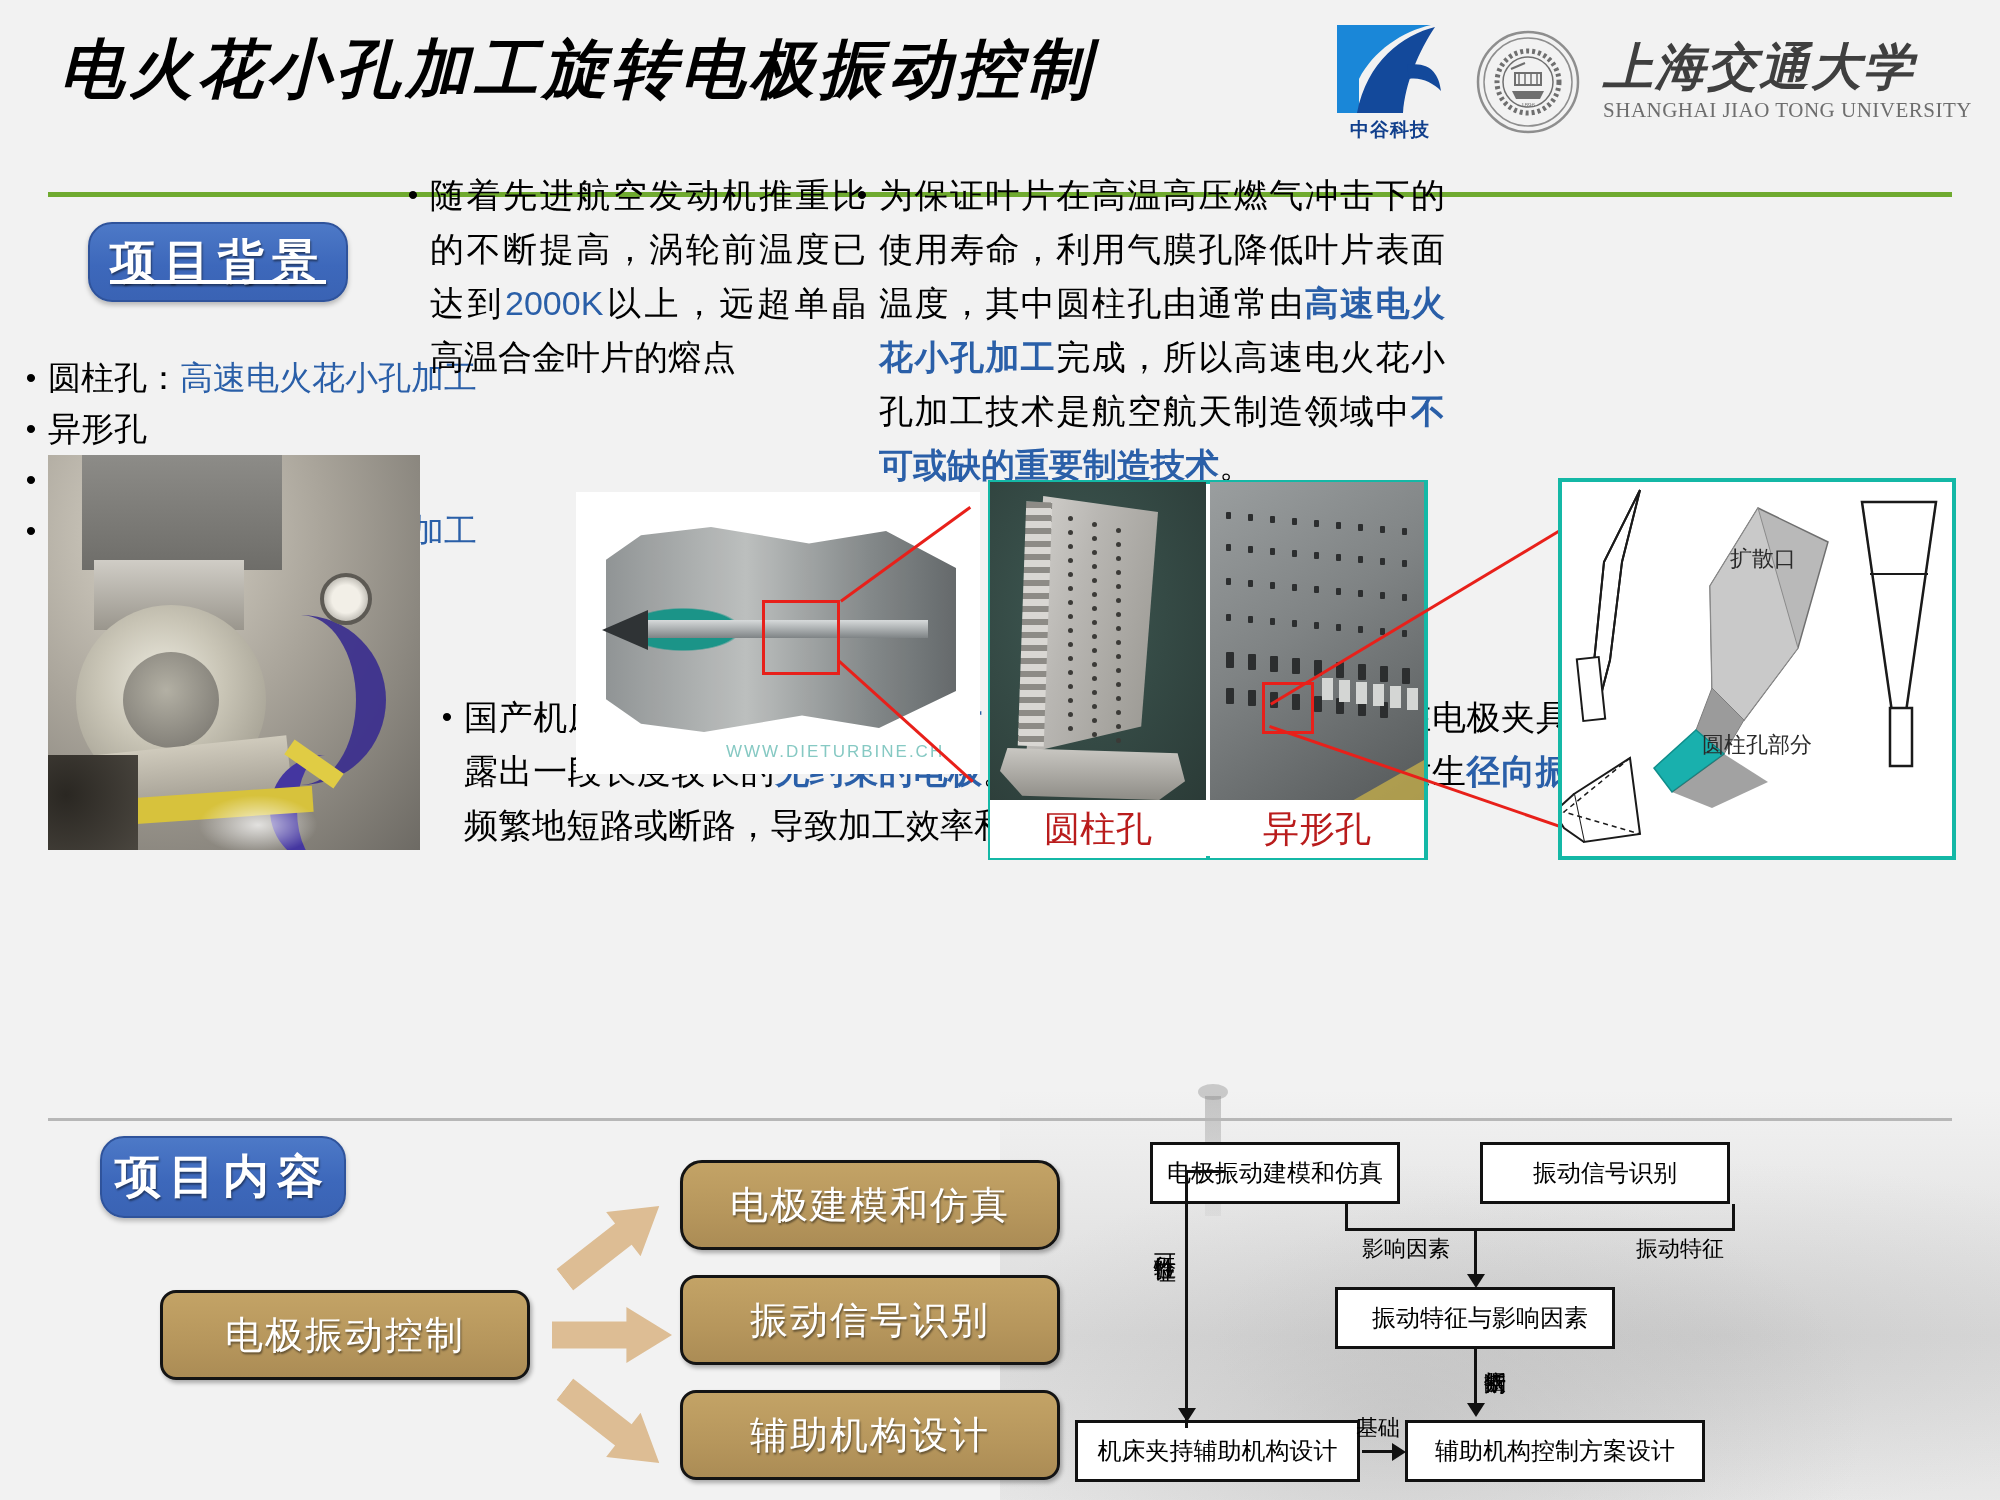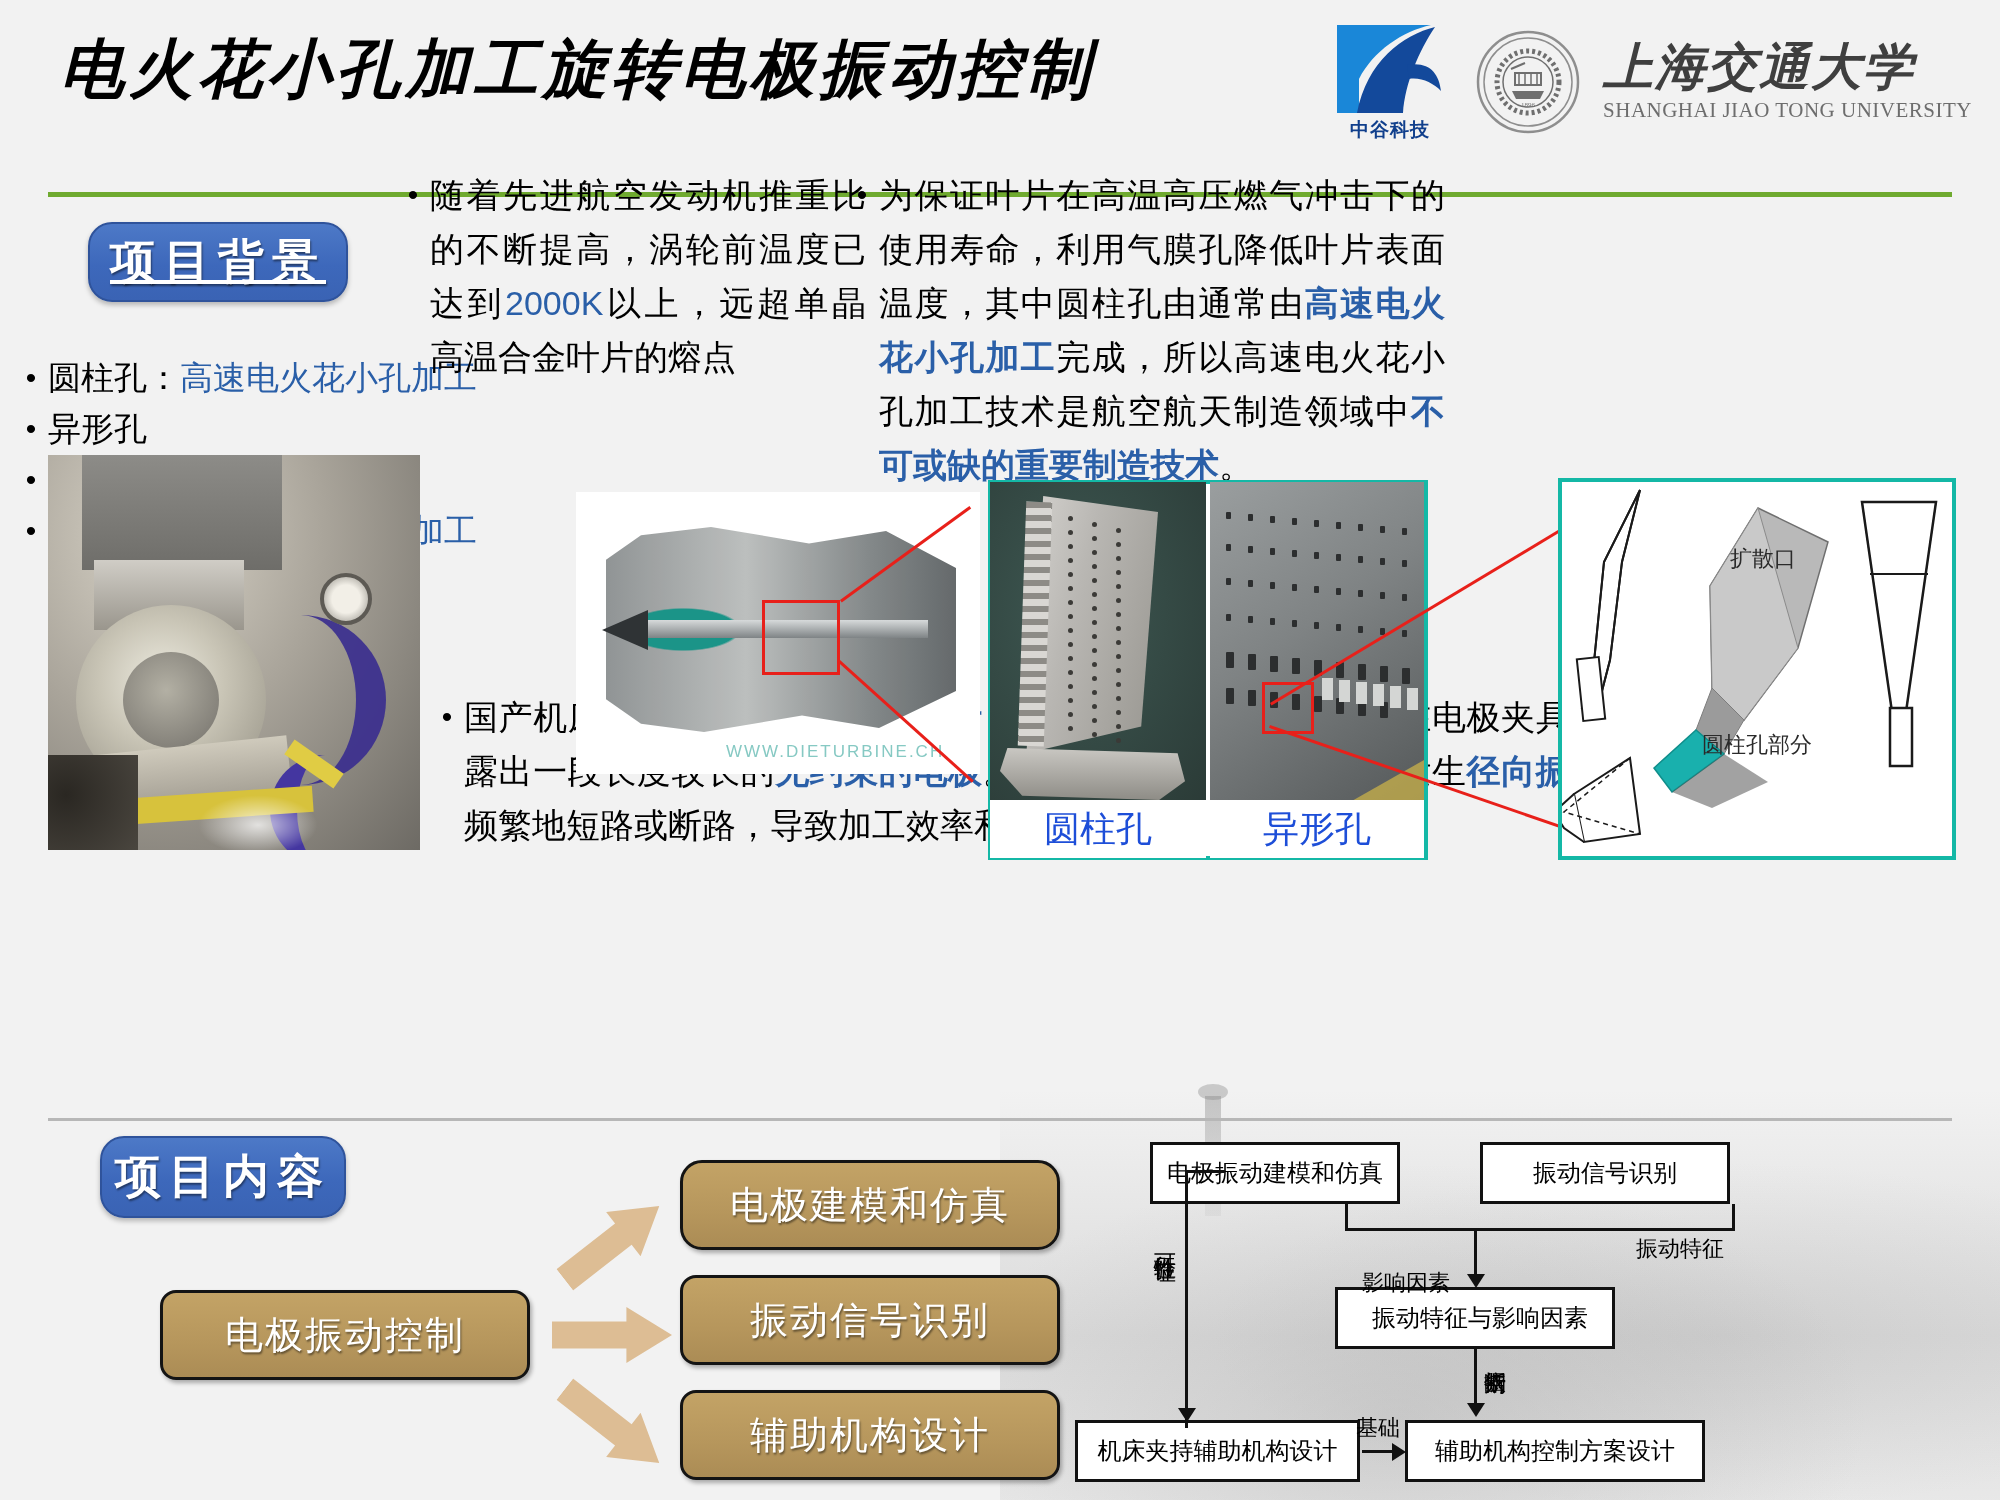--- a/index.html
+++ b/index.html
@@ -140,21 +140,21 @@
       border-top: 20px solid transparent; border-bottom: 20px solid transparent; border-right: 46px solid #2f3335;}
   .eng-wm { position:absolute; left: 150px; bottom: 12px; font-size: 17px; color:#86c9c3;
       letter-spacing: 2px; font-family:"Liberation Sans",sans-serif; }
   .eng-box { position:absolute; left: 186px; top: 108px; width: 78px; height: 75px; border: 3px solid #e8201a;}
 
   .redframe { position: absolute; border: 4px solid #14b8a6; background: #fff; }
   #frame-holes { left: 988px; top: 480px; width: 440px; height: 380px; }
   #frame-diag  { left: 1558px; top: 478px; width: 398px; height: 382px; }
   .pano { position: absolute; }
   .pano .cap { position: absolute; left: 0; bottom: 0; width: 100%; height: 58px;
-     display:flex; align-items:center; justify-content:center; font-size: 36px; color:#1d4ed8; background:#fff;}
+     display:flex; align-items:center; justify-content:center; font-size: 36px; color:#b91c1c; background:#fff;}
   .pano .pic { position: absolute; left: 0; top: 0; right: 0; bottom: 58px; overflow: hidden; }
 
   #pano-round { left: 990px; top: 482px; width: 216px; height: 376px; }
   #pano-round .pic { background: radial-gradient(ellipse at 40% 40%, #3e5852 0%, #2b3b37 100%); }
   .blade {
     position:absolute; left: 28px; top: 14px; width: 140px; height: 268px;
     background: linear-gradient(105deg, #d8d6d2 0%, #b9b7b3 40%, #97958f 100%);
     clip-path: polygon(18% 0, 100% 6%, 88% 86%, 6% 96%);
   }
   .blade-base{ position:absolute; left: 10px; top: 266px; width: 185px; height: 52px;
@@ -524,19 +524,19 @@
     <div class="fline" style="left:105px; top:30px; width:40px; height:3px;"></div>
     <div class="farrow down" style="left:98px; top:268px;"></div>
 
     <div class="fline" style="left:394px; top:209px; width:3px; height:58px;"></div>
     <div class="farrow down" style="left:387px; top:263px;"></div>
 
     <div class="fline" style="left:282px; top:310px; width:32px; height:3px;"></div>
     <div class="farrow right" style="left:312px; top:303px;"></div>
 
     <div class="flbl vert" style="left:74px; top:96px;">可行性验证</div>
-    <div class="flbl" style="left:282px; top:97px;margin-top:34px;">影响因素</div>
+    <div class="flbl" style="left:282px; top:97px;">影响因素</div>
     <div class="flbl" style="left:556px; top:97px;">振动特征</div>
     <div class="flbl" style="left:404px; top:214px; writing-mode: vertical-rl; text-orientation: upright;">判断依据</div>
     <div class="flbl" style="left:276px; top:276px;">基础</div>
   </div>
 
 </div>
 
 </body></html>

